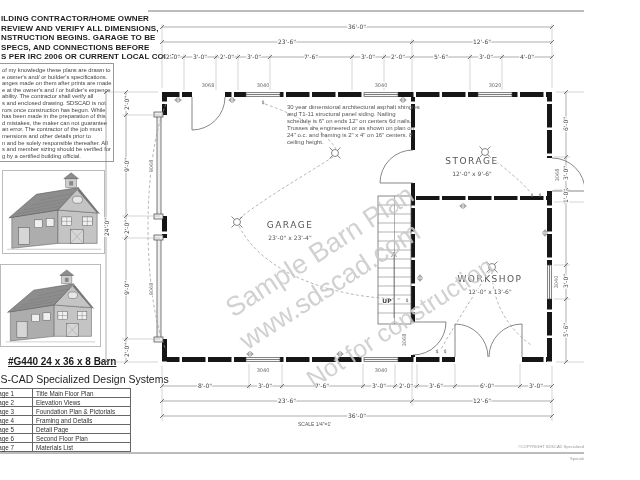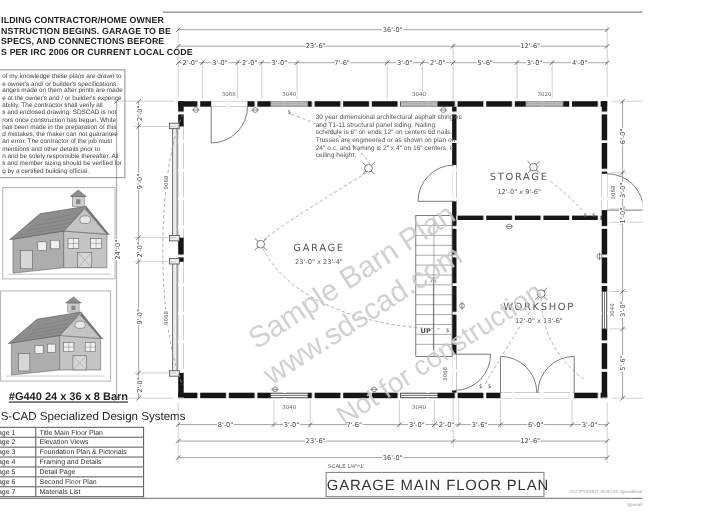--- a/index.html
+++ b/index.html
@@ -57,20 +57,21 @@
   .up{font-size:6px;font-weight:700;fill:#444;text-anchor:middle;paint-order:stroke;stroke:#fff;stroke-width:1.6px;}
   .sw{font-size:5px;fill:#555;text-anchor:middle;}
 </style>
 </head>
 <body>
 
 <div class="canvas">
 
   <div class="abs disc-head">
     <div>ILDING CONTRACTOR/HOME OWNER</div>
+    <div>REVIEW AND VERIFY ALL DIMENSIONS,</div>
     <div>NSTRUCTION BEGINS. GARAGE TO BE</div>
     <div>SPECS, AND CONNECTIONS BEFORE</div>
     <div>S PER IRC 2006 OR CURRENT LOCAL CODE</div>
   </div>
 
   <div class="abs disc-body">
     <div>of my knowledge these plans are drawn to</div>
     <div>e owner's and/ or builder's specifications.</div>
     <div>anges made on them after prints are made</div>
     <div>e at the owner's and / or builder's expence</div>
@@ -402,23 +403,20 @@
   <div class="abs notes">
     <div>30 year dimensional architectural asphalt shingles</div>
     <div>and T1-11 structural panel siding.  Nailing</div>
     <div>schedule is 6" on ends 12" on centers 6d nails.</div>
     <div>Trusses are engineered or as shown on plan on</div>
     <div>24" o.c. and framing is 2" x 4" on 16" centers.  8'</div>
     <div>ceiling height.</div>
   </div>
 
   <div class="abs scale">SCALE 1/4"=1'</div>
-  <div class="abs titlebox">
-    <span>GARAGE MAIN FLOOR PLAN</span>
-  </div>
   <div class="abs copyright">©COPYRIGHT SDSCAD Specialized Design Systems</div>
   <div class="abs sheetfoot">Specialized Design Systems</div>
 
   <div class="abs sidebar">
     <div class="abs sb-line2"></div>
     <div class="abs sb-right"></div>
     <div class="sb-rot sb-top">Residential Design</div>
     <div class="abs sb-div" style="top:123px;"></div>
     <div class="sb-rot sb-brand">SDS-CAD</div>
     <div class="abs sb-logo"></div>

